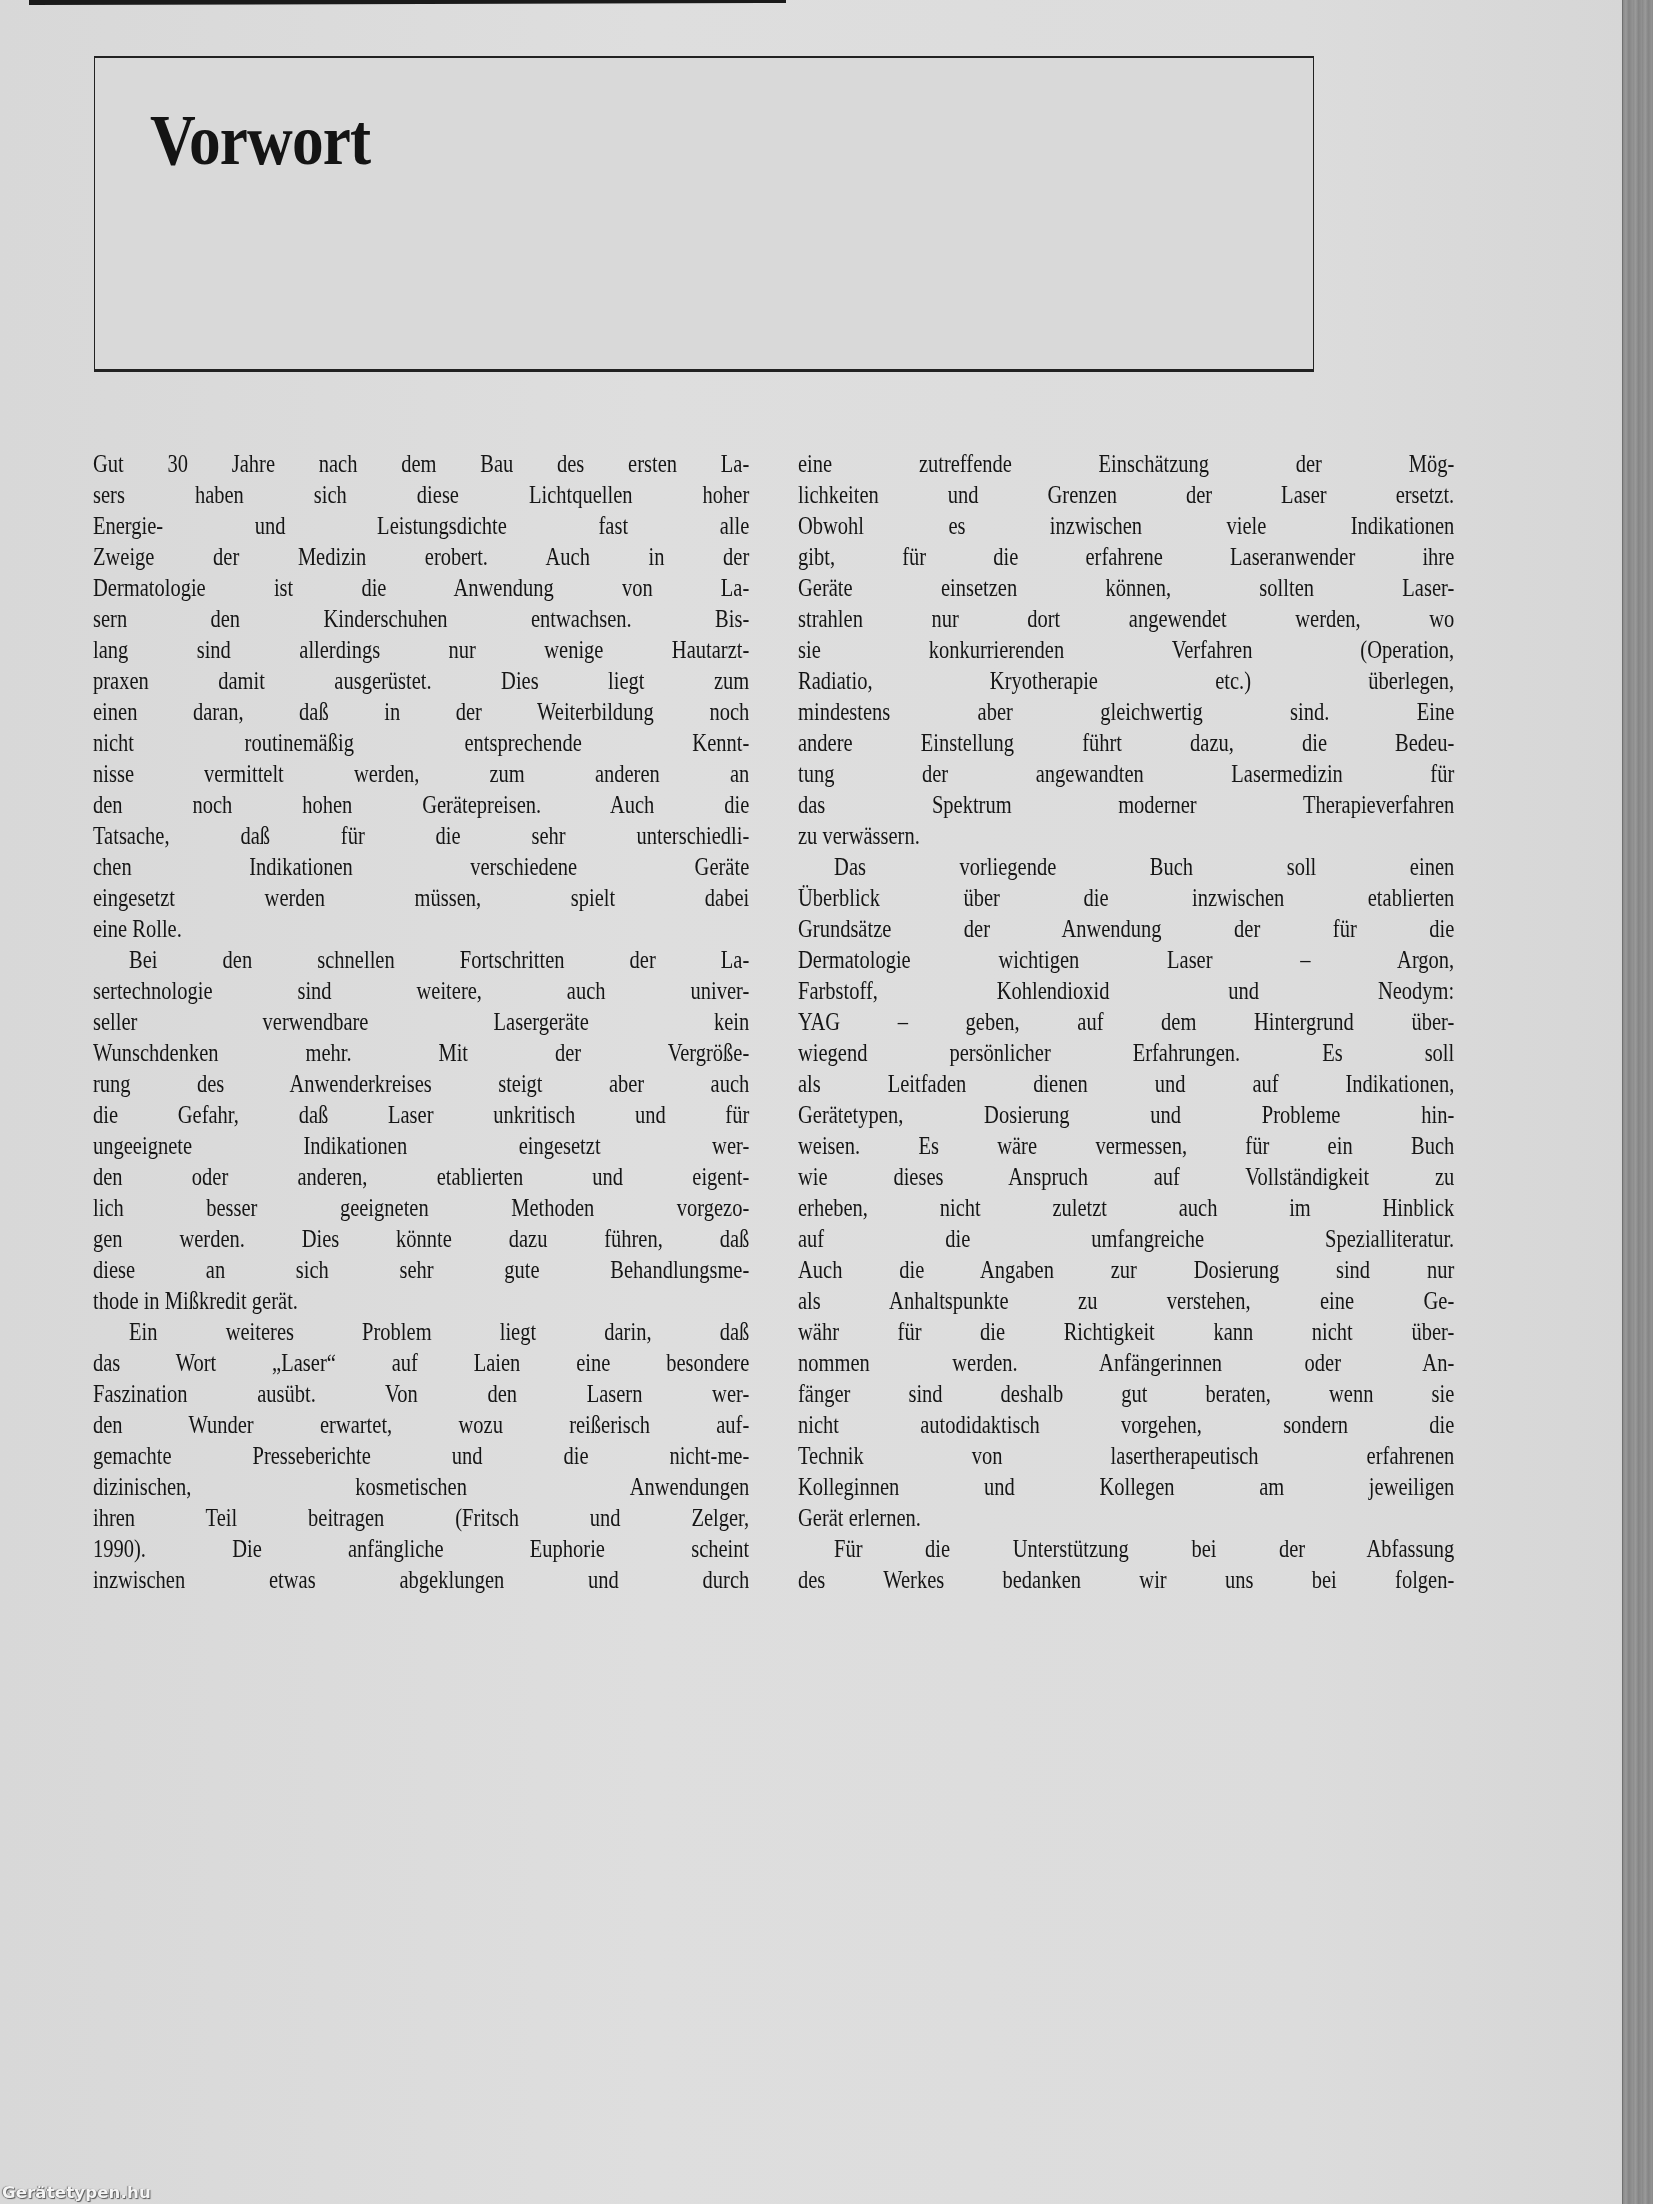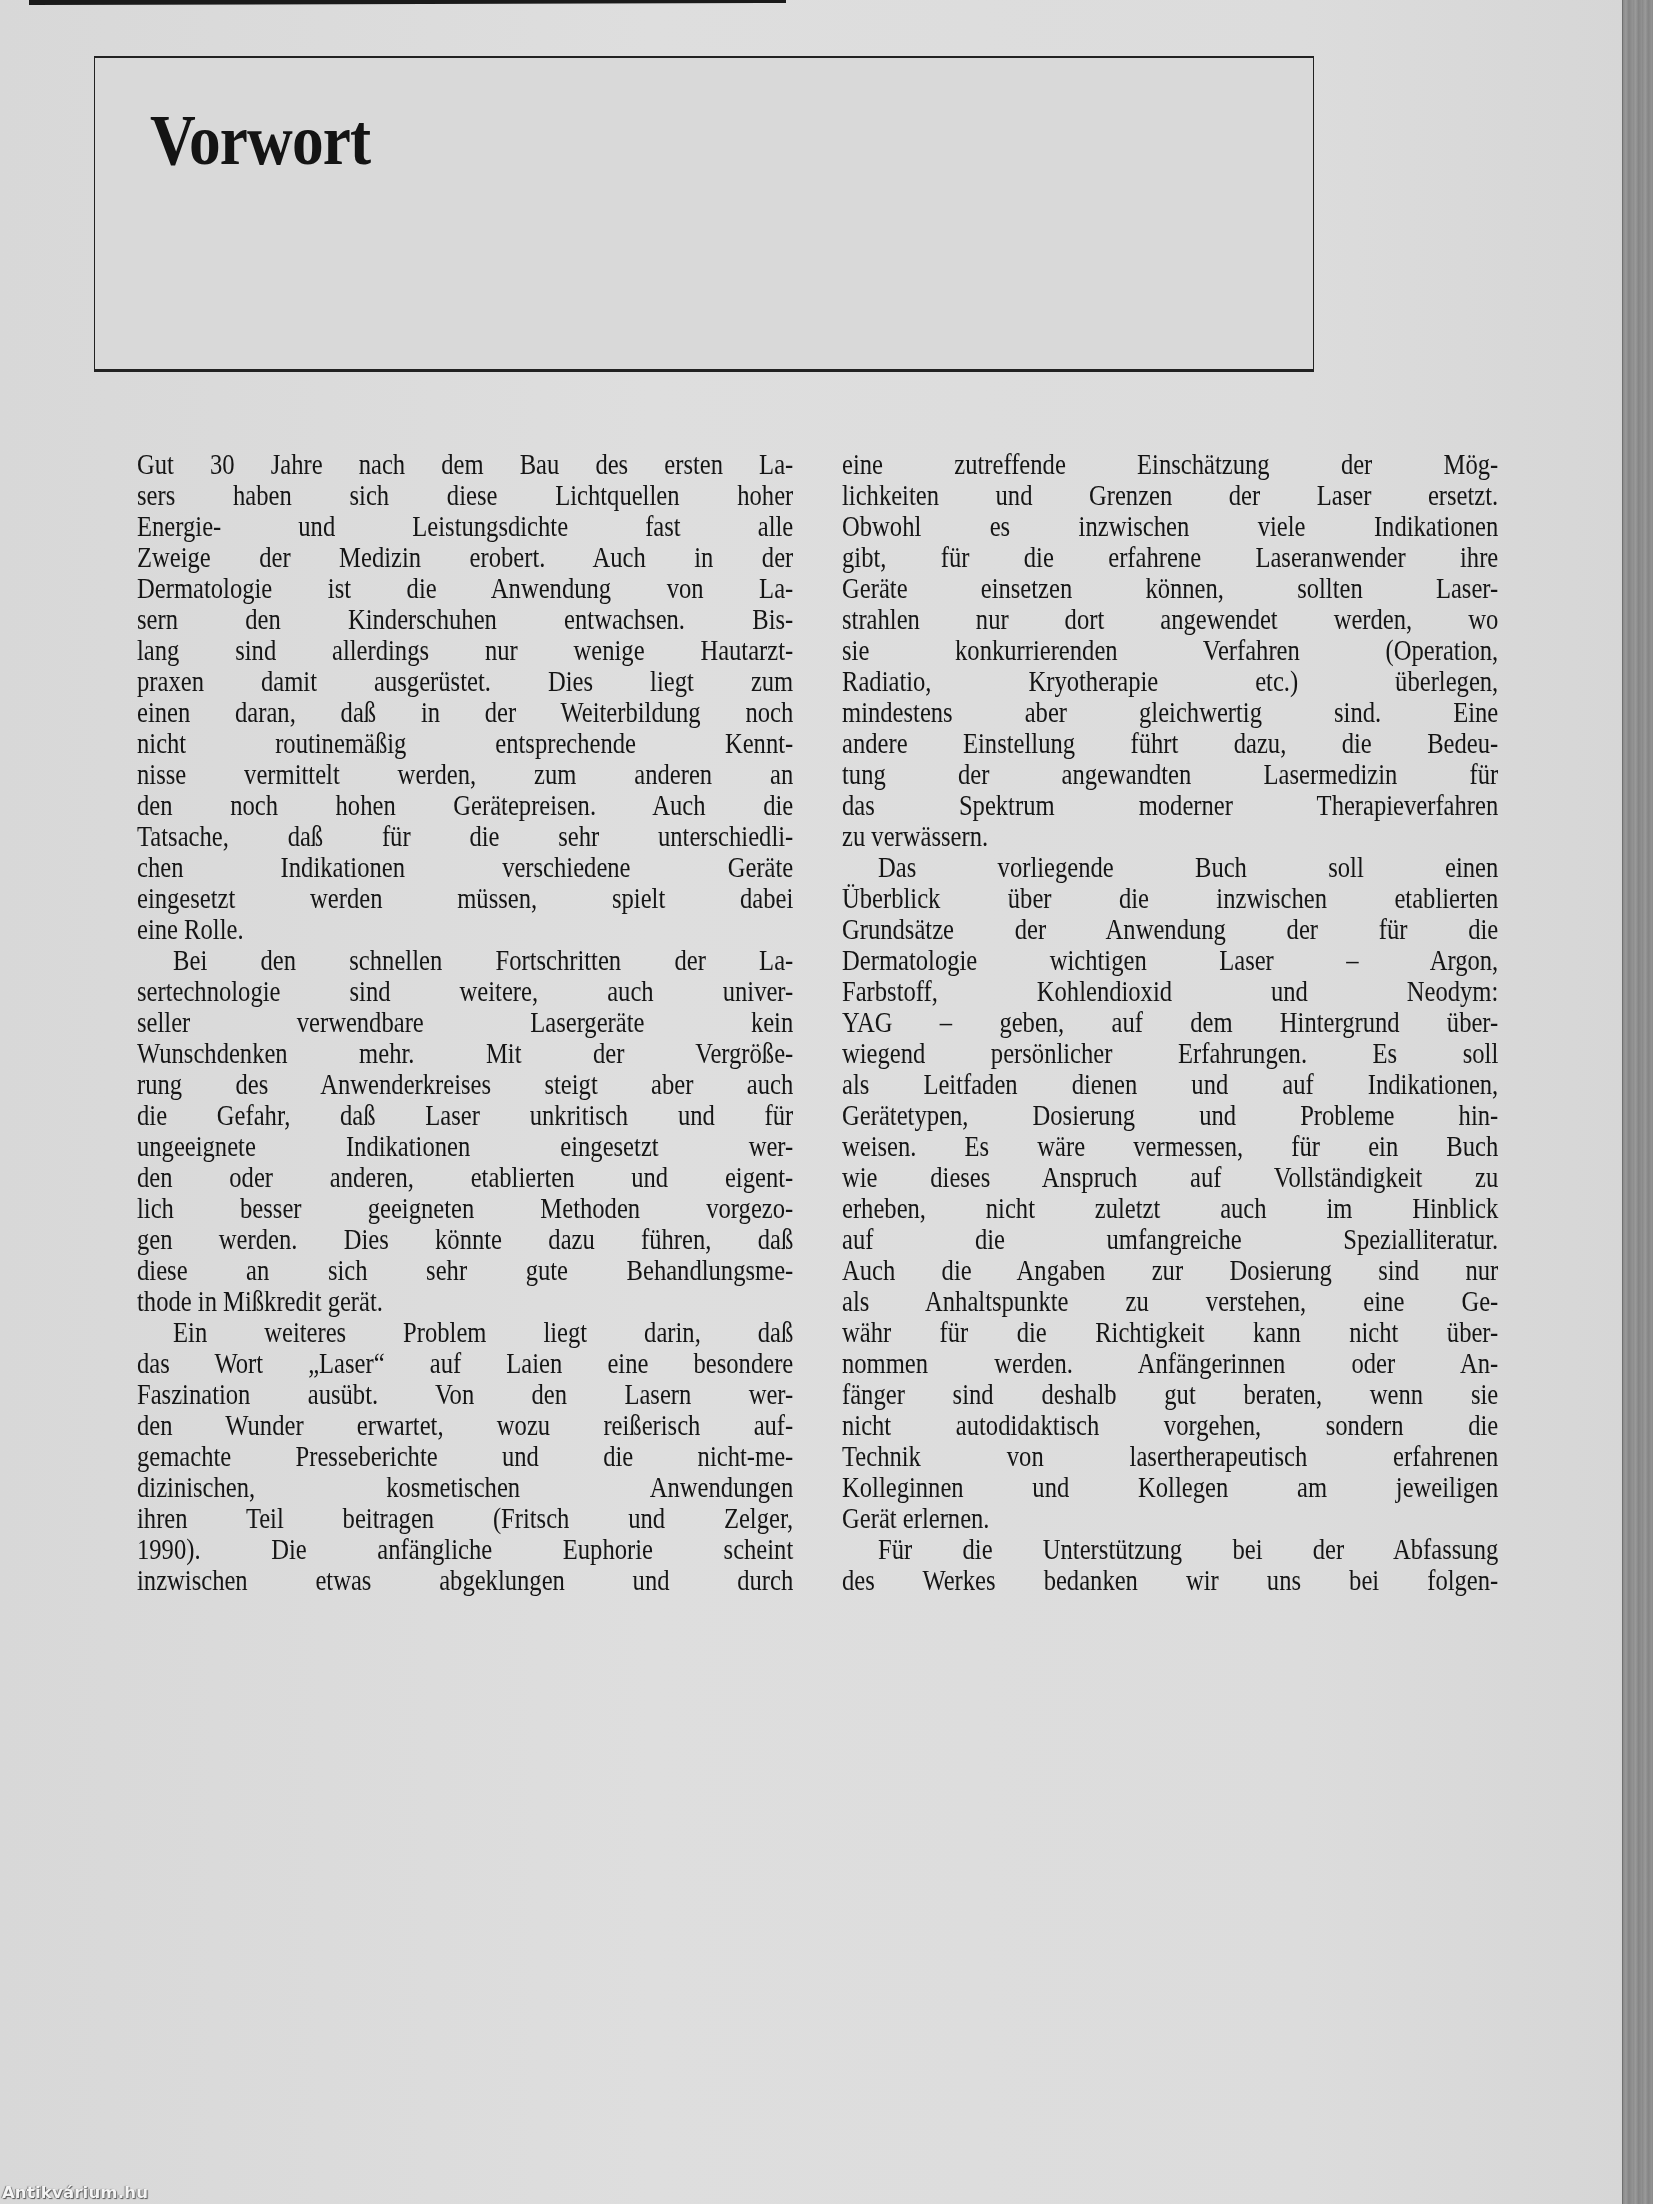--- a/index.html
+++ b/index.html
@@ -64,25 +64,24 @@
       font-size: 72px;
       letter-spacing: -1px;
       color: #141414;
       transform: scaleX(0.88);
       transform-origin: left top;
     }
     .column {
       position: absolute;
       top: 448px;
       width: 656px;
-      font-size: 30px;
+      font-size: 25px;
       line-height: 31px;
       text-align: justify;
       color: #151515;
-      margin-left: 44px;
     }
     .col-left { left: 93px; }
     .col-right { left: 798px; }
     .line {
       display: block;
       height: 31px;
       white-space: nowrap;
       text-align: justify;
       text-align-last: justify;
       overflow: visible;
@@ -191,17 +190,17 @@
       <span class="line">nommen werden. Anfängerinnen oder An-</span>
       <span class="line">fänger sind deshalb gut beraten, wenn sie</span>
       <span class="line">nicht autodidaktisch vorgehen, sondern die</span>
       <span class="line">Technik von lasertherapeutisch erfahrenen</span>
       <span class="line">Kolleginnen und Kollegen am jeweiligen</span>
       <span class="line last">Gerät erlernen.</span>
       <span class="line indent">Für die Unterstützung bei der Abfassung</span>
       <span class="line">des Werkes bedanken wir uns bei folgen-</span>
     </div>
 
-  <div class="watermark">Antikvárium.hu</div>
+  <div class="watermark">Gerätetypen.hu</div>
 </div>
 
 <div class="spine"></div>
 
 
 </body></html>

